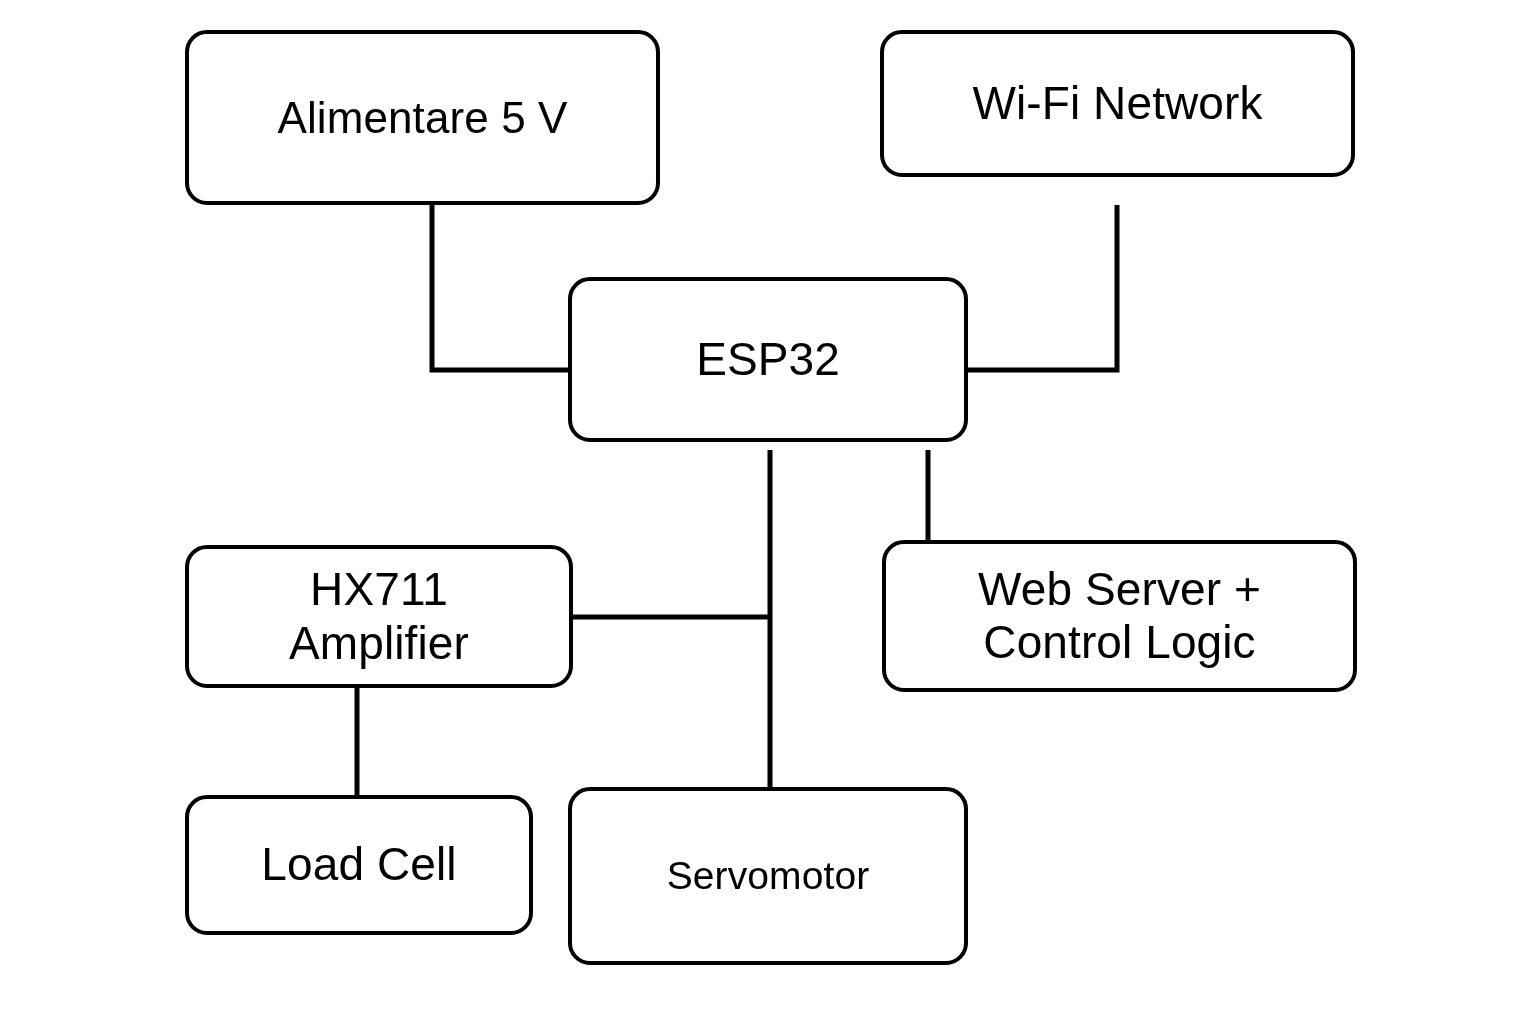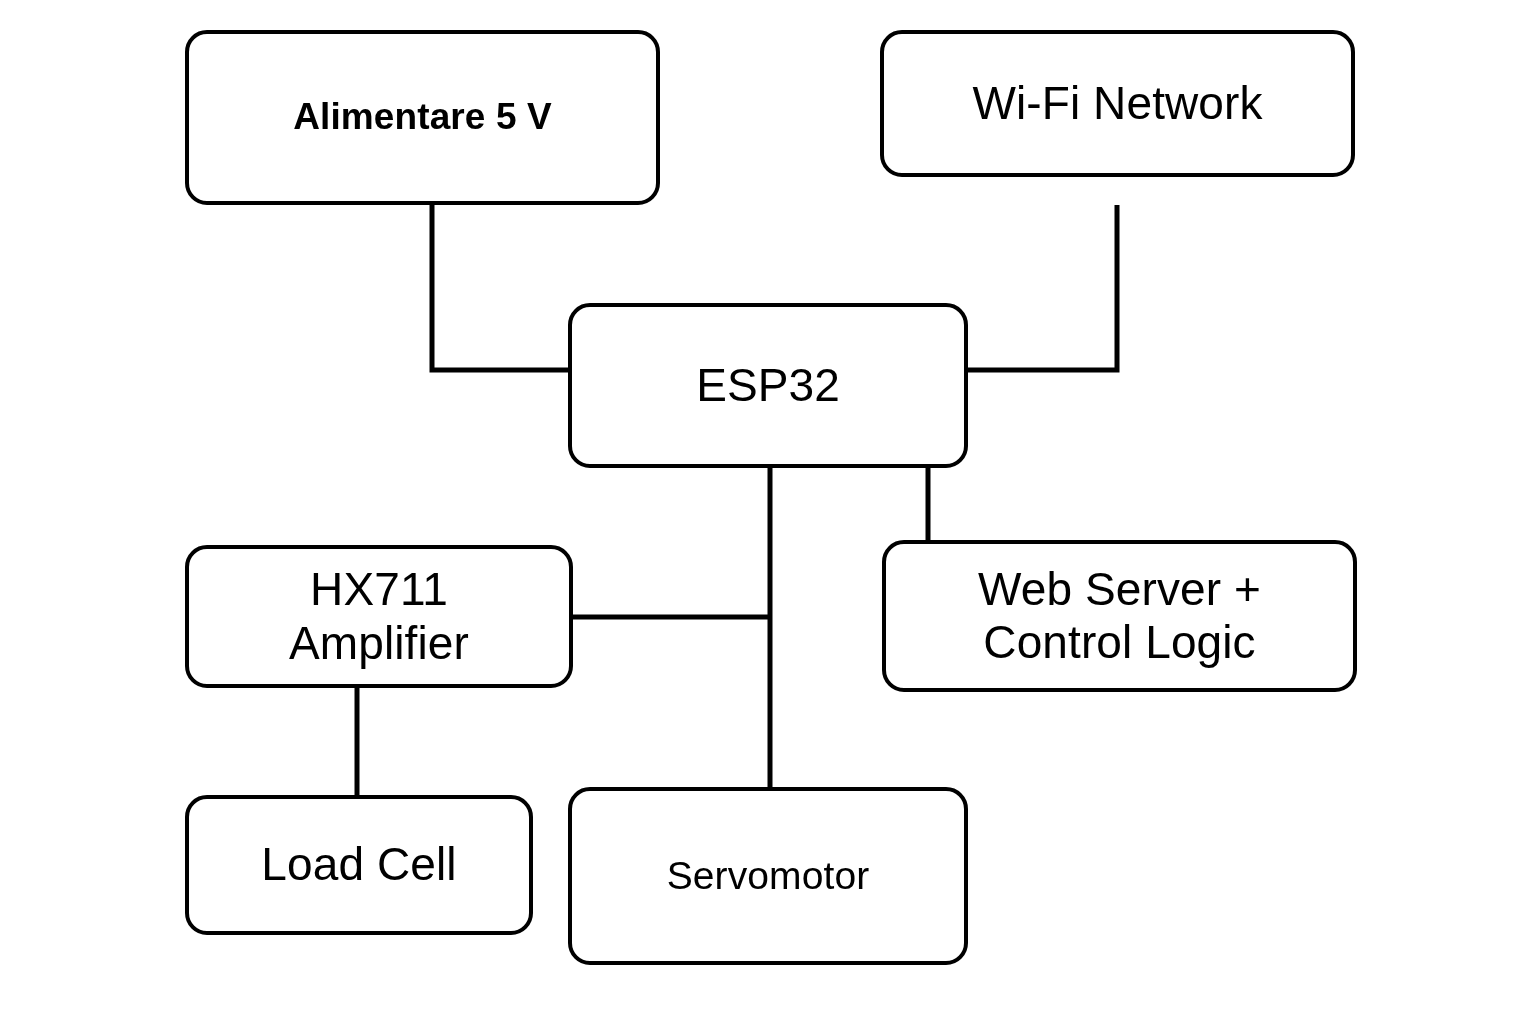--- a/index.html
+++ b/index.html
@@ -66,26 +66,26 @@
         <path class="edge" d="M 1117 205 L 1117 370 L 968 370"></path>
         <path class="edge" d="M 770 450 L 770 787"></path>
         <path class="edge" d="M 928 450 L 928 540"></path>
         <path class="edge" d="M 533 617 L 770 617"></path>
         <path class="edge" d="M 357 688 L 357 795"></path>
       </g>
   </svg>
 
   <div id="nodes-layer">
       <div class="node" style="left: 185px; top: 30px; width: 475px; height: 175px;">
-        <span class="node-label" style="font-size: 37px; font-weight: bold;">Alimentare 5 V</span>
+        <span class="node-label" style="font-size: 44px;">Alimentare 5 V</span>
       </div>
       <div class="node" style="left: 880px; top: 30px; width: 475px; height: 147px;">
         <span class="node-label" style="font-size: 46px;">Wi-Fi Network</span>
       </div>
-      <div class="node" style="left: 568px; top: 303px; width: 400px; height: 165px;">
+      <div class="node" style="left: 568px; top: 277px; width: 400px; height: 165px;">
         <span class="node-label" style="font-size: 46px;">ESP32</span>
       </div>
       <div class="node" style="left: 185px; top: 545px; width: 388px; height: 143px;">
         <span class="node-label" style="font-size: 46px;">HX711
 Amplifier</span>
       </div>
       <div class="node" style="left: 882px; top: 540px; width: 475px; height: 152px;">
         <span class="node-label" style="font-size: 46px;">Web Server +
 Control Logic</span>
       </div>

